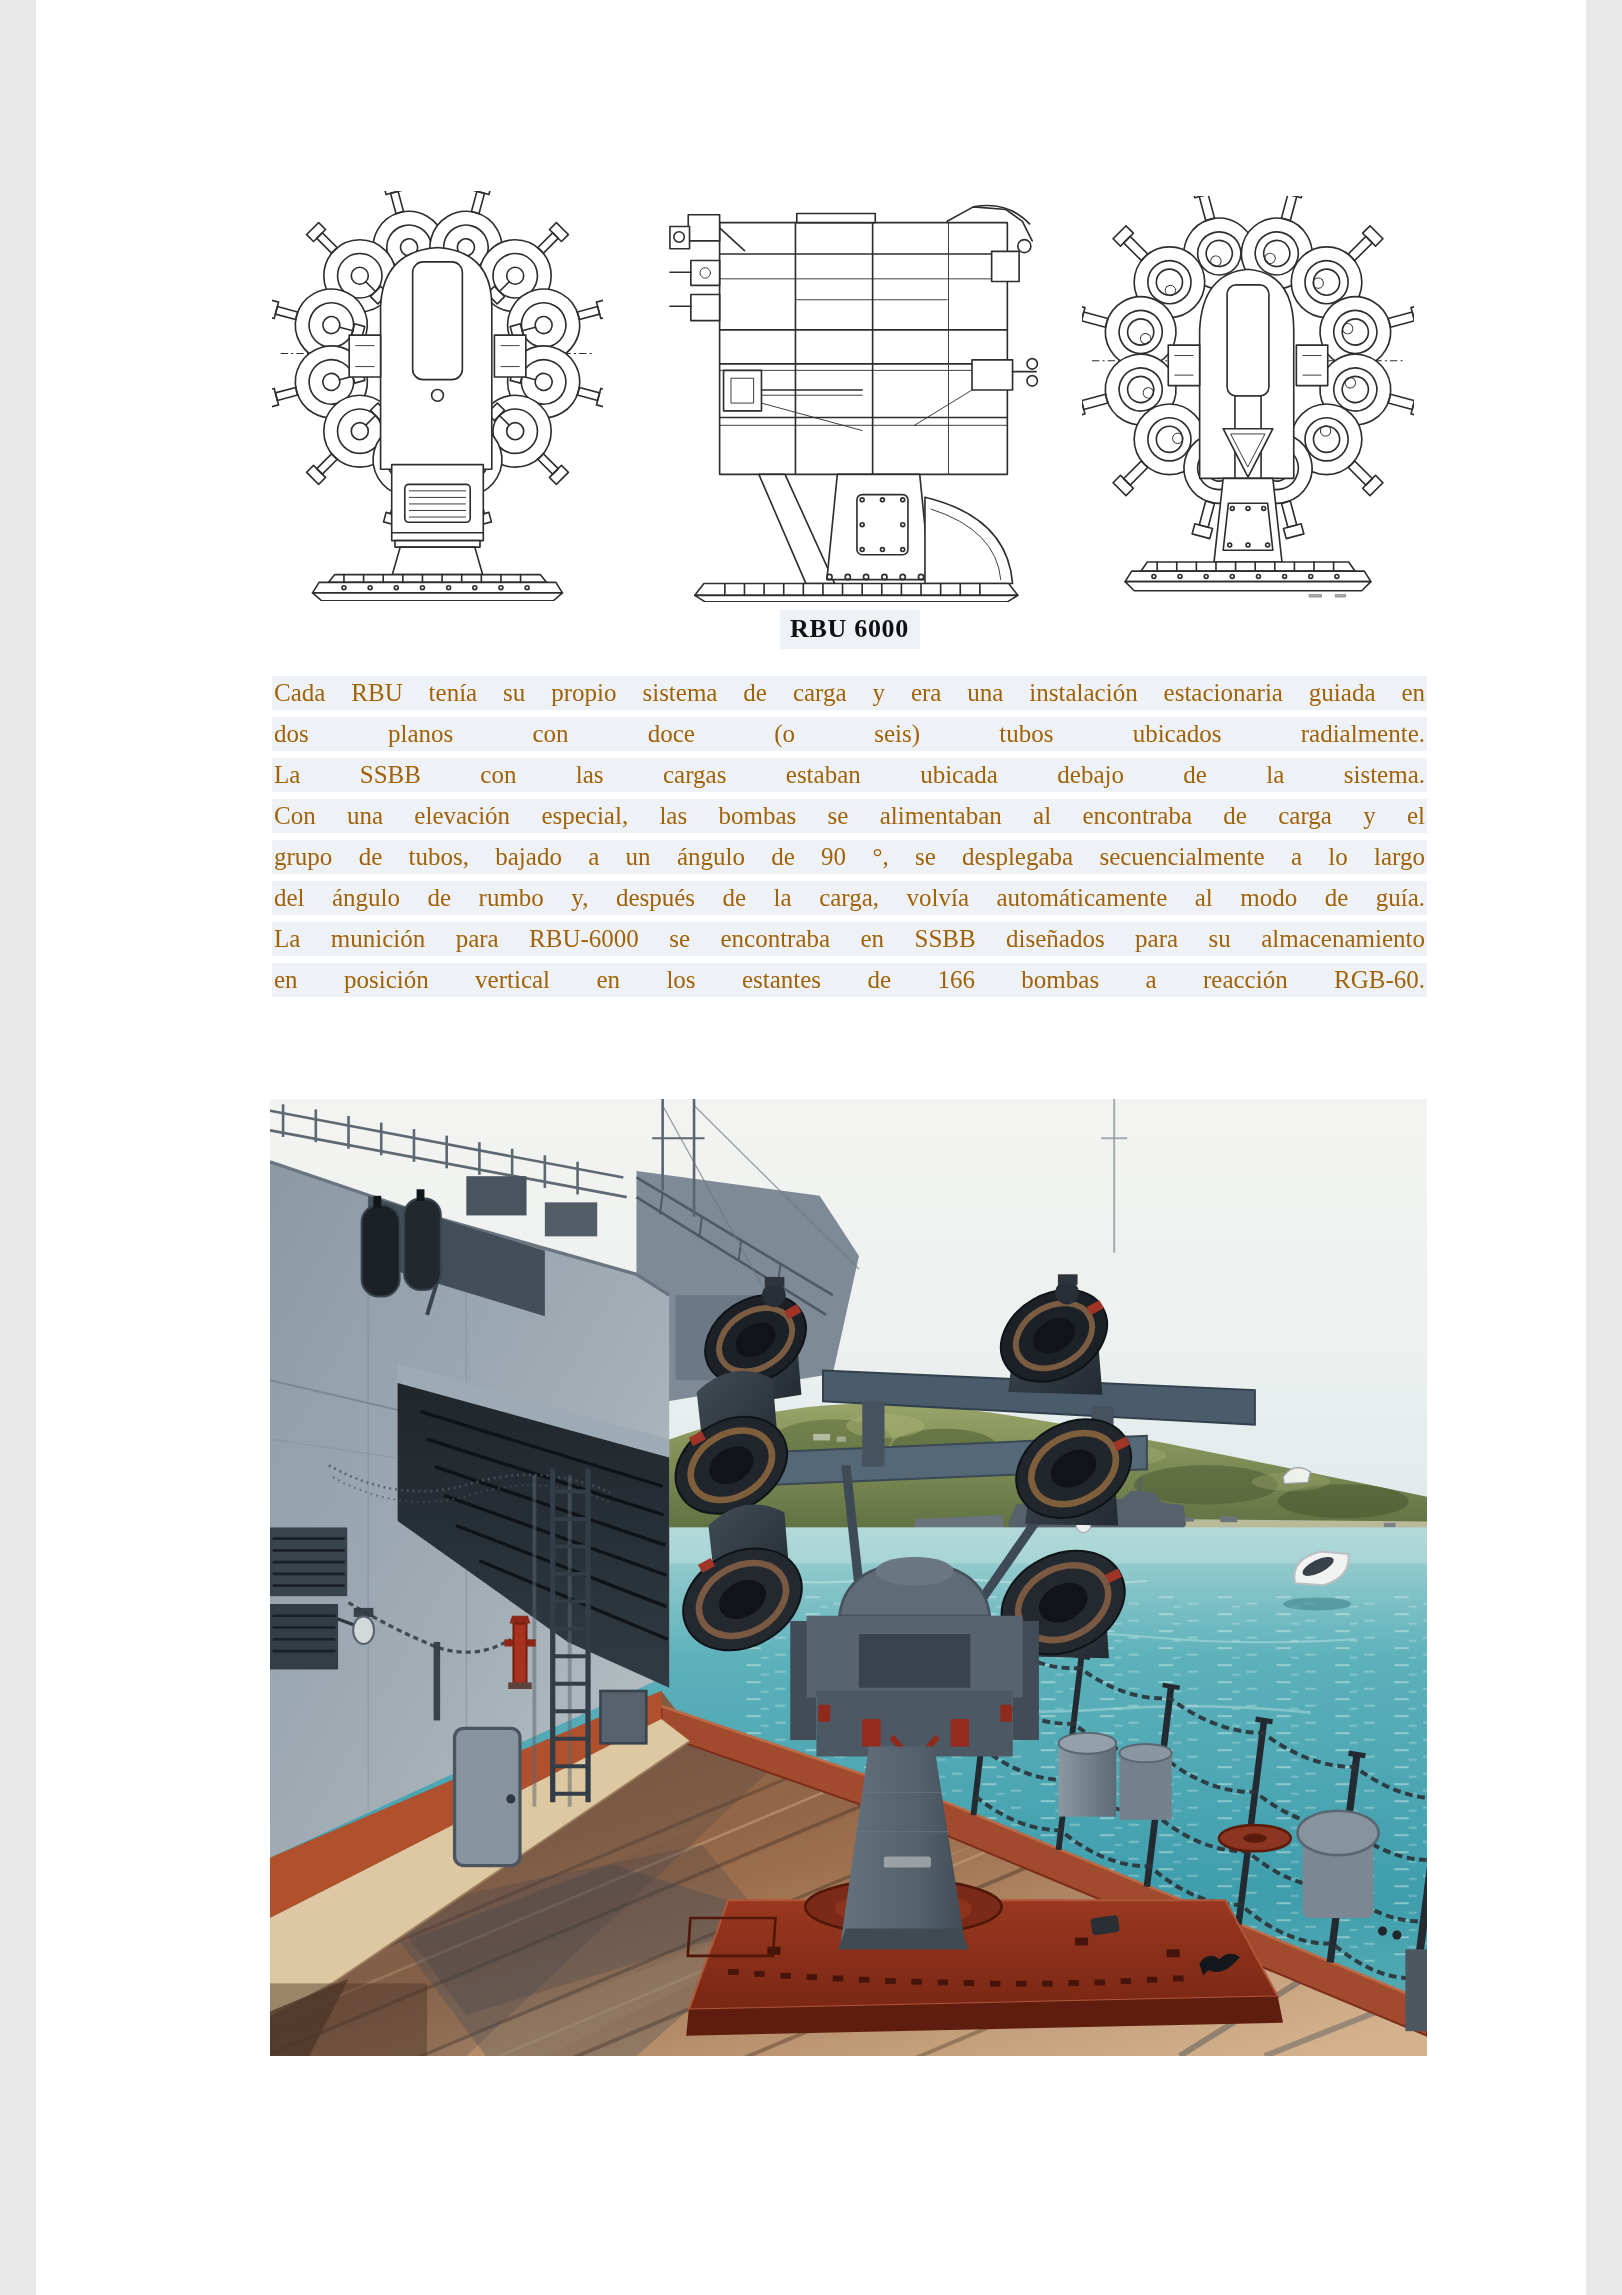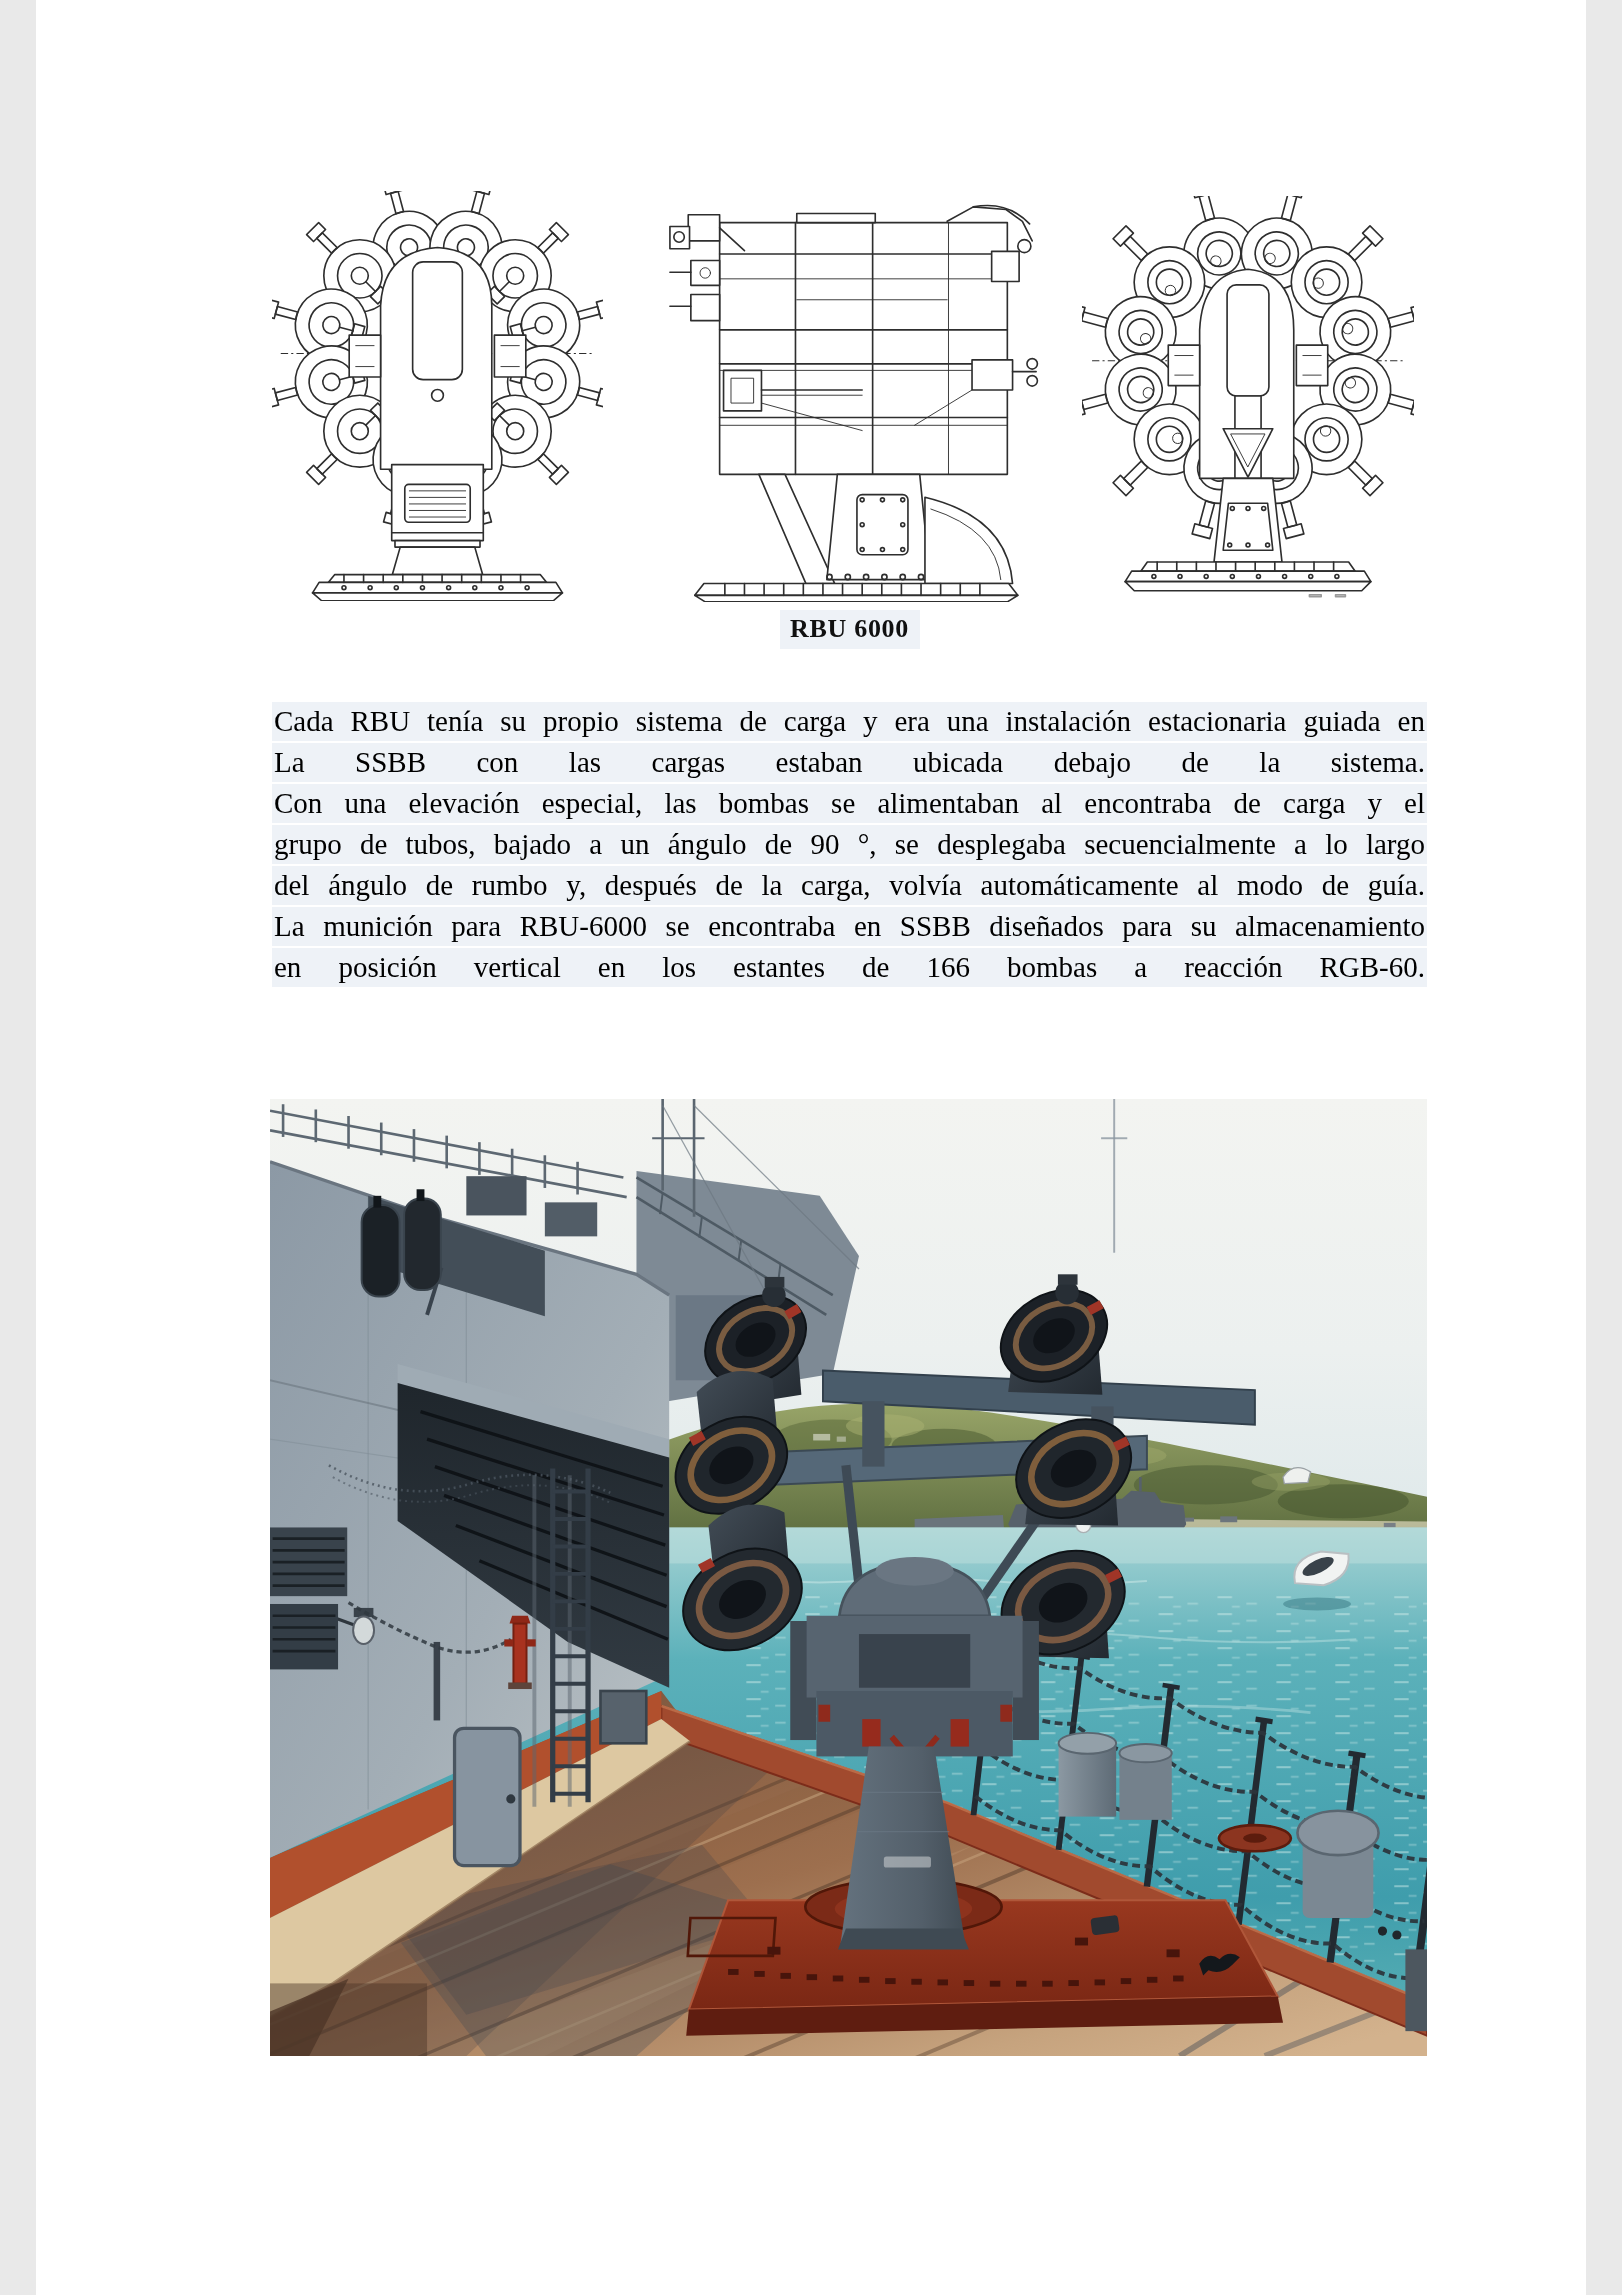--- a/index.html
+++ b/index.html
@@ -7,21 +7,21 @@
         font-family:"Liberation Serif",serif;overflow:hidden;margin:0 auto}
   .draw{position:absolute}
   .draw path,.draw rect,.draw circle,.draw line,.draw polyline,.draw ellipse{
         fill:none;stroke:#2e2e2e;stroke-width:2.5;stroke-linejoin:round;stroke-linecap:round}
   .draw .wf{fill:#ffffff}
   .draw .thin{stroke-width:1.4}
   .draw .dash{stroke-dasharray:10 6 2 6;stroke-width:1.6}
   .caption{position:absolute;left:236px;width:1155px;text-align:center;
            font-weight:bold;font-size:26px;color:#101010;letter-spacing:0.7px}
   .caption span{background:#eef2f7;padding:3.9px 10.5px 5.9px}
-  .para{position:absolute;left:236px;top:706px;width:1155px;font-size:29px;color:#000000}
+  .para{position:absolute;left:236px;top:678px;width:1155px;font-size:25px;color:#a16207}
   .line{text-align:justify;text-align-last:justify;line-height:30px;height:30px;margin-bottom:11px;white-space:nowrap}
   .line.last{text-align-last:left}
   .line span{background:#eef2f7;padding:3.3px 2px 3.9px}
   .photo{position:absolute;left:234px;top:1099px;width:1157px;height:957px}
 </style>
 </head>
 <body>
 
 <div class="page">
 
@@ -291,20 +291,21 @@
     <rect x="348" y="610" width="18" height="3" style="stroke:#9a9a9a"></rect>
     <rect x="388" y="610" width="15" height="3" style="stroke:#9a9a9a"></rect>
   </svg>
 
   <div class="caption" style="top:614px">
     <span>RBU 6000</span>
   </div>
 
   <div class="para">
     <div class="line"><span>Cada RBU tenía su propio sistema de carga y era una instalación estacionaria guiada en</span></div>
+    <div class="line"><span>dos planos con doce (o seis) tubos ubicados radialmente.</span></div>
     <div class="line"><span>La SSBB con las cargas estaban ubicada debajo de la sistema.</span></div>
     <div class="line"><span>Con una elevación especial, las bombas se alimentaban al encontraba de carga y el</span></div>
     <div class="line"><span>grupo de tubos, bajado a un ángulo de 90 °, se desplegaba secuencialmente a lo largo</span></div>
     <div class="line"><span>del ángulo de rumbo y, después de la carga, volvía automáticamente al modo de guía.</span></div>
     <div class="line"><span>La munición para RBU-6000 se encontraba en SSBB diseñados para su almacenamiento</span></div>
     <div class="line"><span>en posición vertical en los estantes de 166 bombas a reacción RGB-60.</span></div>
   </div>
 
   <svg class="photo" viewBox="0 0 1768 1463" preserveAspectRatio="none">
     <defs>

